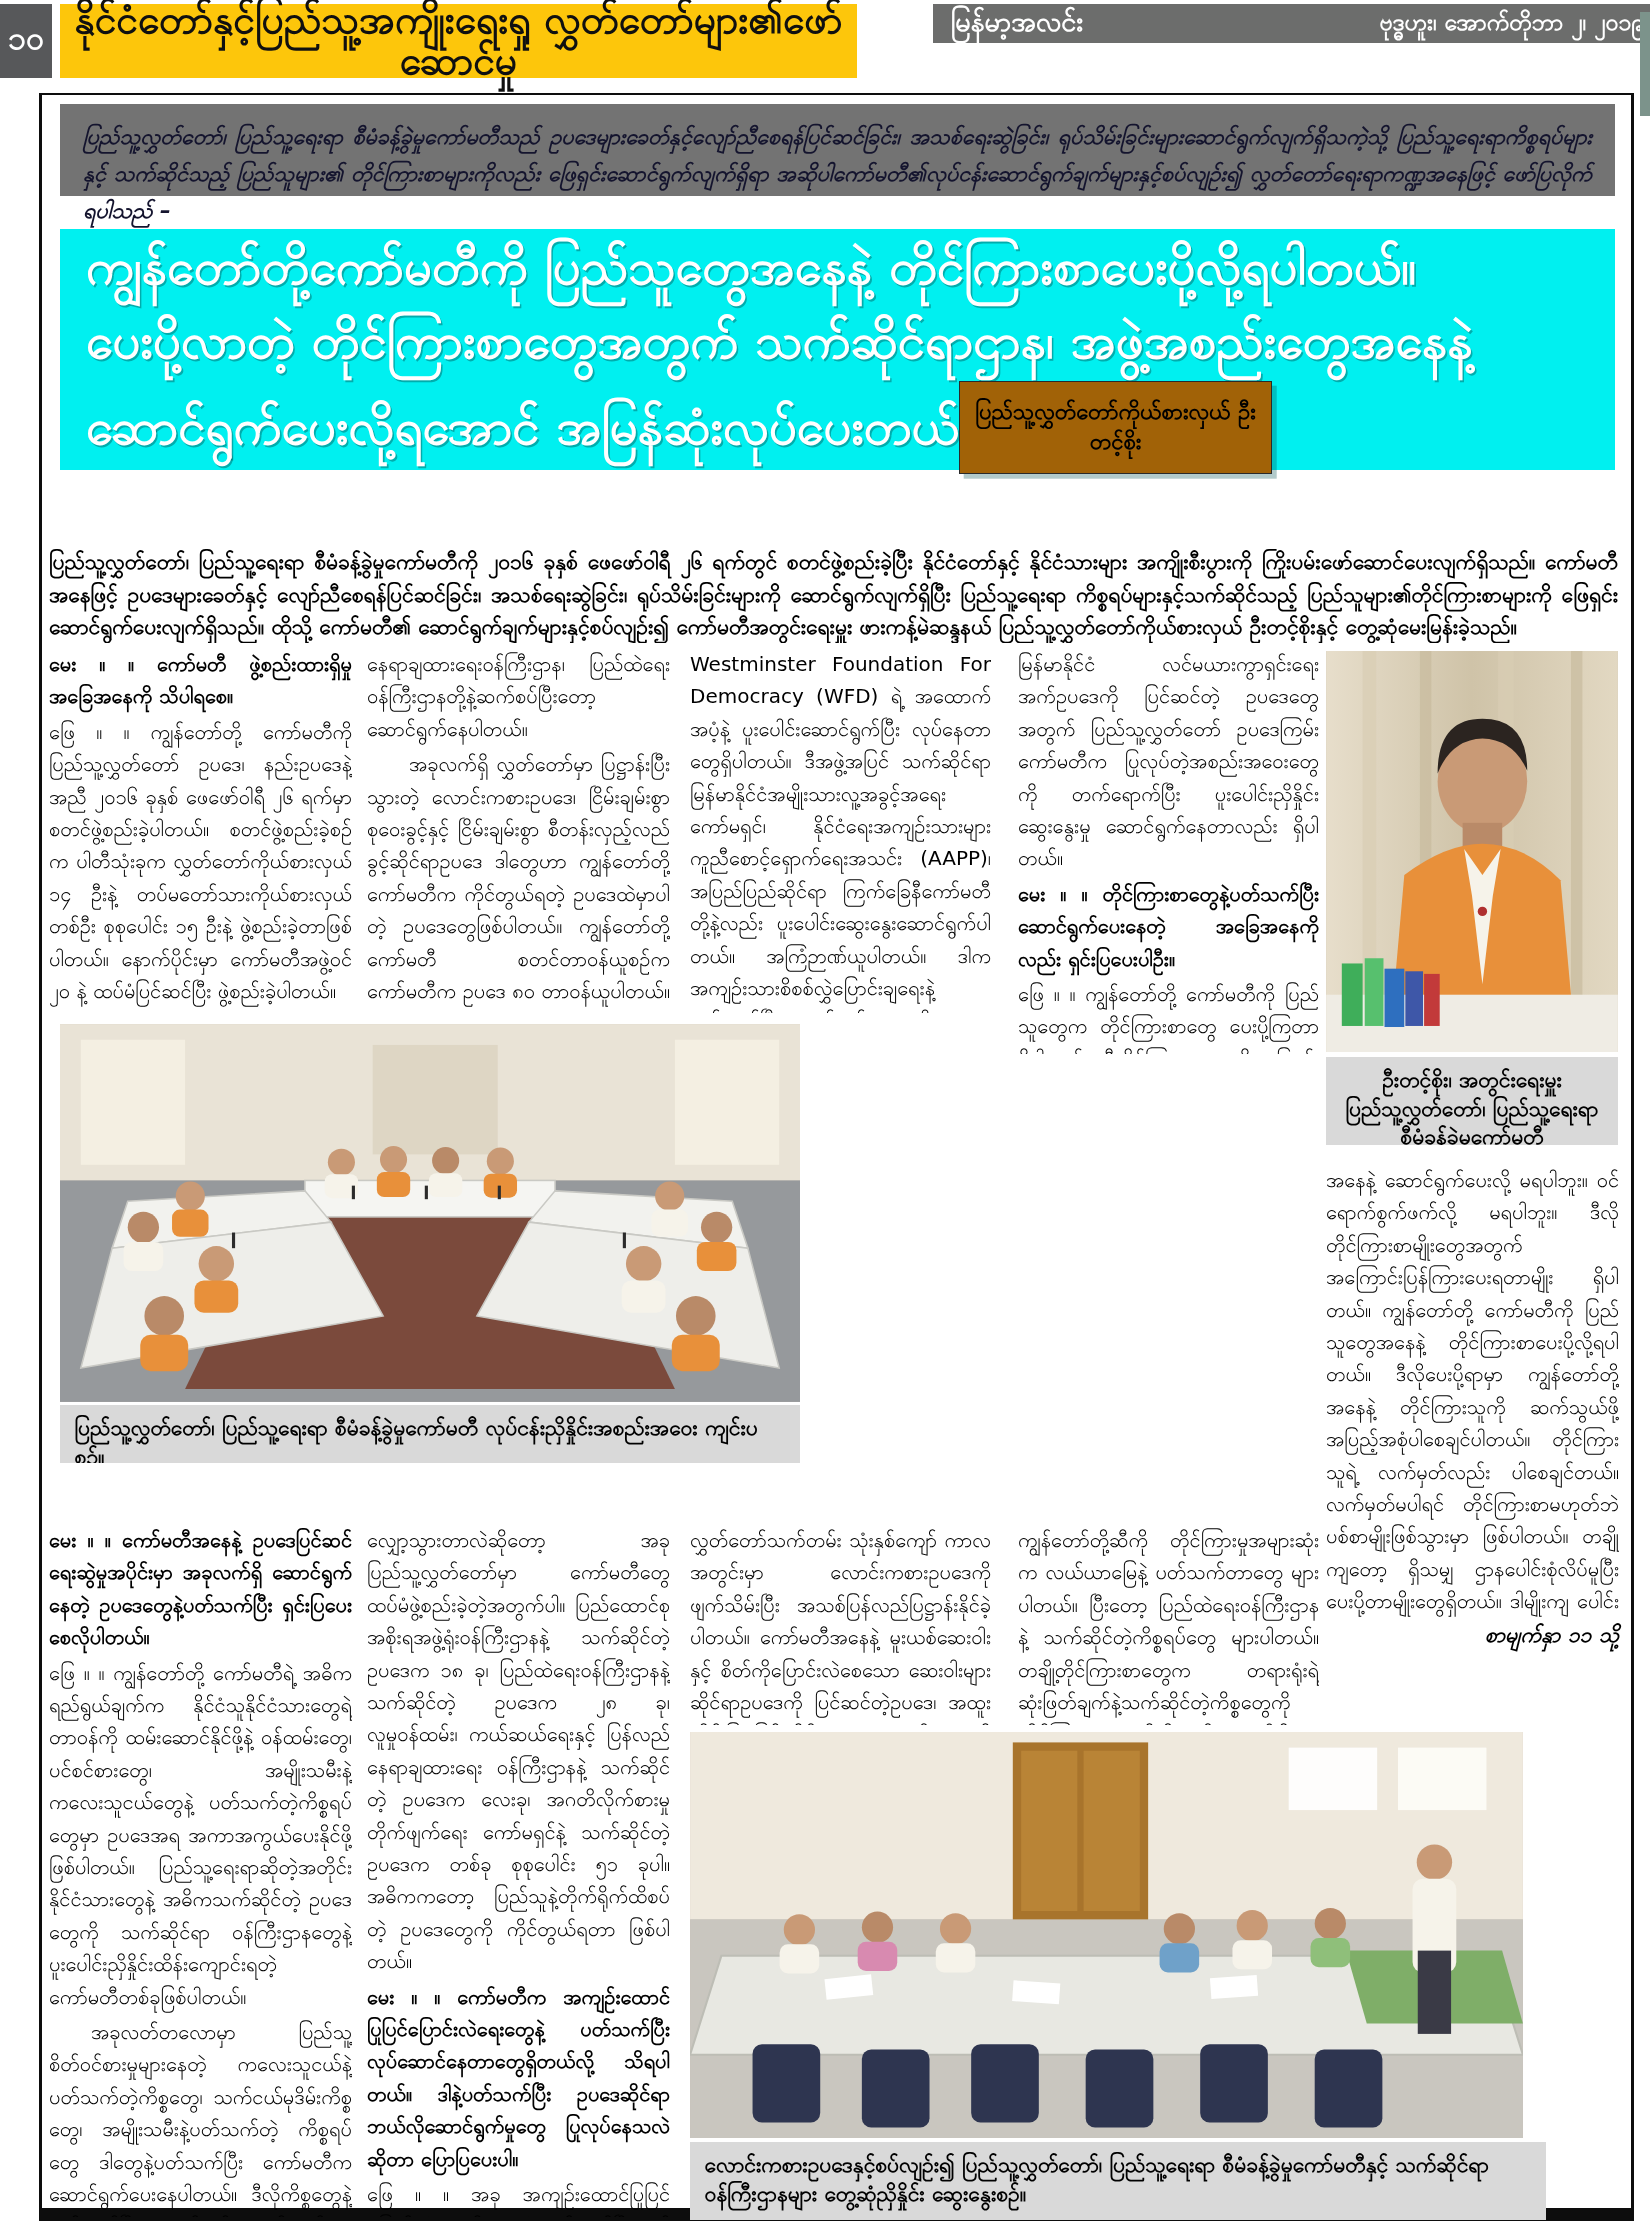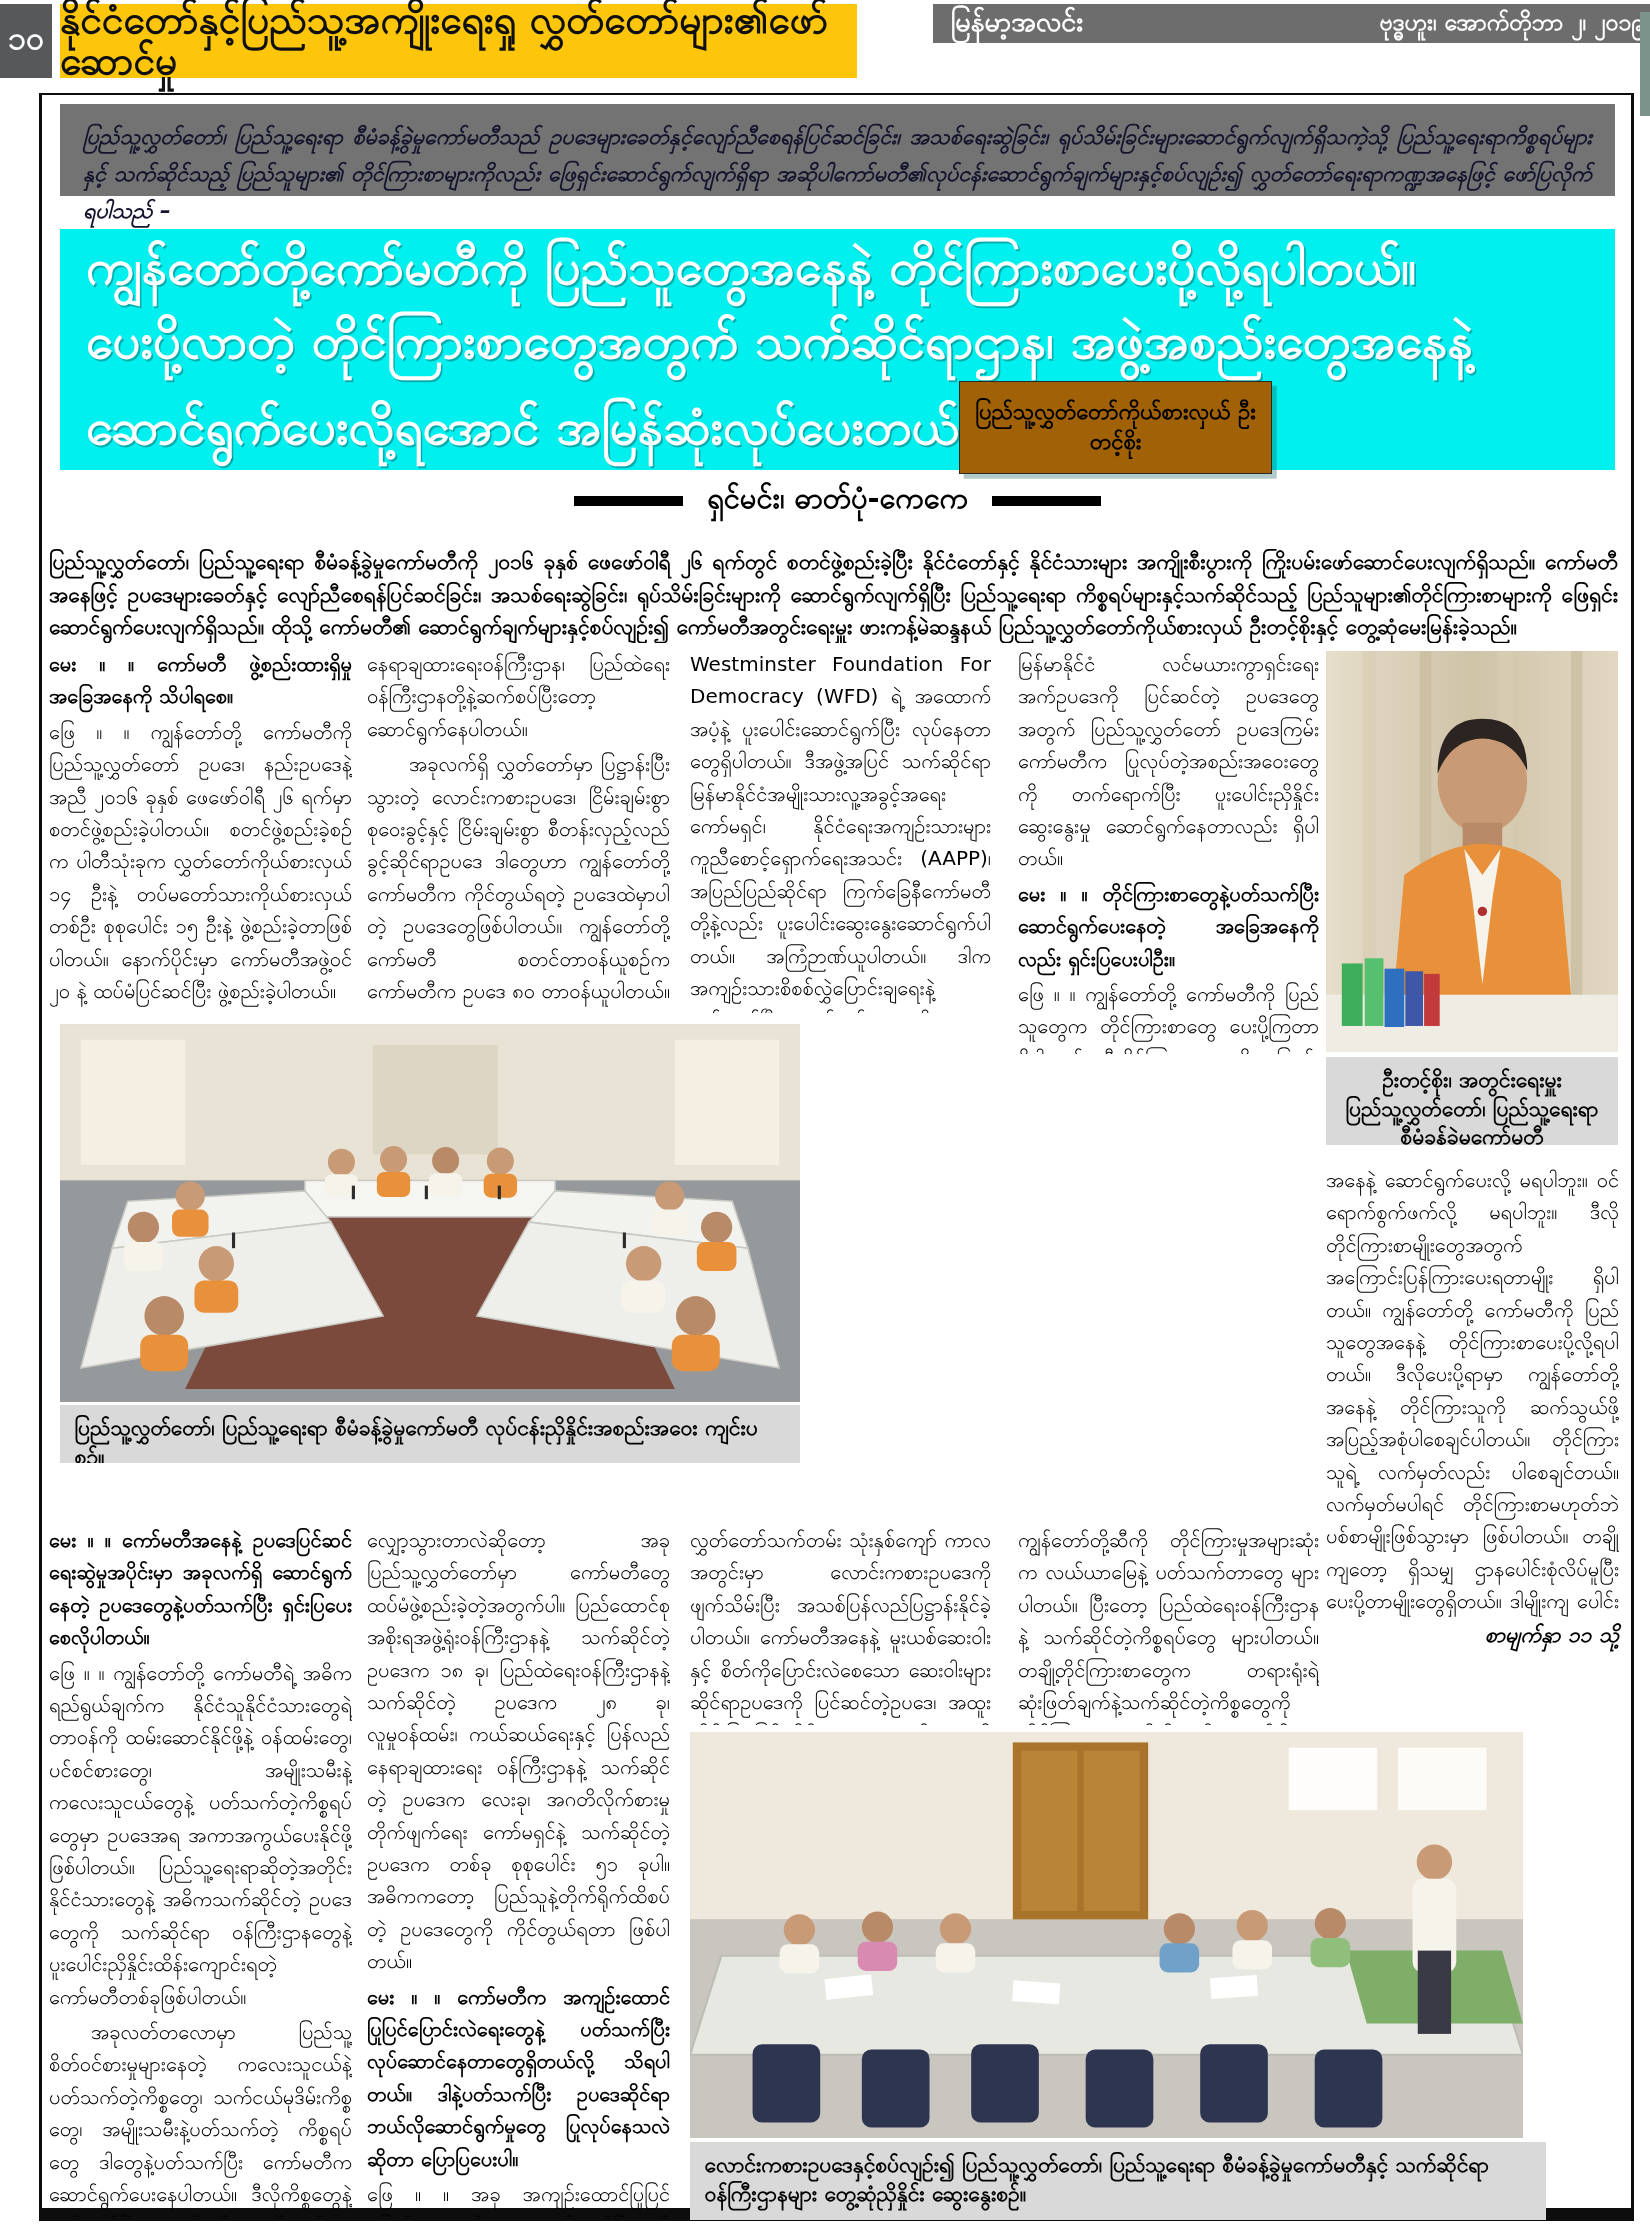--- a/index.html
+++ b/index.html
@@ -3,21 +3,21 @@
 <meta charset="utf-8">
 <style>
   html,body{margin:0;padding:0;background:#ffffff;}
   #page{position:relative;width:1651px;height:2239px;background:#ffffff;overflow:hidden;
         font-family:"DejaVu Sans","Liberation Sans",sans-serif;color:#000;}
   
   .pagenum{position:absolute;left:0;top:4.2px;width:52px;height:74px;background:#57585a;
            color:#fff;font-weight:bold;font-size:32px;display:flex;align-items:center;justify-content:center;}
   .banner{position:absolute;left:60px;top:4.2px;width:797px;height:74px;background:#fdc60b;
           color:#101010;font-weight:bold;font-size:39px;display:flex;align-items:center;justify-content:center;
-          line-height:1.05;}
+          text-align:center;line-height:1.05;}
   .graybar{position:absolute;left:906px;top:4.2px;width:729px;height:39px;background:#6c6d6c;color:#fff;
            display:flex;align-items:center;justify-content:space-between;padding:0 17.7px;box-sizing:border-box;margin-left:27px;}
   .graybar .masthead{font-weight:bold;font-size:27px;}
   .graybar .pubdate{font-size:23px;font-weight:bold;}
   .edgechip{position:absolute;right:0;top:11.5px;width:11.5px;height:104px;background:#7c938b;}
   
   .frame{position:absolute;left:39px;top:93px;width:1595px;height:2128px;box-sizing:border-box;
          border-left:3.1px solid #0d0d0d;border-right:3.1px solid #0d0d0d;border-top:2.1px solid #0d0d0d;
          border-bottom:13.5px solid #0d0d0d;}
   
@@ -77,25 +77,20 @@
 
   <div class="hlblock">
     <div class="hl">ကျွန်တော်တို့ကော်မတီကို ပြည်သူတွေအနေနဲ့ တိုင်ကြားစာပေးပို့လို့ရပါတယ်။</div>
     <div class="hl">ပေးပို့လာတဲ့ တိုင်ကြားစာတွေအတွက် သက်ဆိုင်ရာဌာန၊ အဖွဲ့အစည်းတွေအနေနဲ့</div>
     <div class="hlrow3">
       <div class="hl">ဆောင်ရွက်ပေးလို့ရအောင် အမြန်ဆုံးလုပ်ပေးတယ်</div>
       <div class="attrib">ပြည်သူ့လွှတ်တော်ကိုယ်စားလှယ် ဦးတင့်စိုး</div>
     </div>
   </div>
 
-  <div class="byline">
-    <span class="rule"></span>
-    <span class="bname">ရှင်မင်း၊ ဓာတ်ပုံ-ကေကေ</span>
-    <span class="rule"></span>
-  </div>
 
   <div class="lead">ပြည်သူ့လွှတ်တော်၊ ပြည်သူ့ရေးရာ စီမံခန့်ခွဲမှုကော်မတီကို ၂၀၁၆ ခုနှစ် ဖေဖော်ဝါရီ ၂၆ ရက်တွင် စတင်ဖွဲ့စည်းခဲ့ပြီး နိုင်ငံတော်နှင့် နိုင်ငံသားများ အကျိုးစီးပွားကို ကြိုးပမ်းဖော်ဆောင်ပေးလျက်ရှိသည်။ ကော်မတီအနေဖြင့် ဥပဒေများခေတ်နှင့် လျော်ညီစေရန်ပြင်ဆင်ခြင်း၊ အသစ်ရေးဆွဲခြင်း၊ ရုပ်သိမ်းခြင်းများကို ဆောင်ရွက်လျက်ရှိပြီး ပြည်သူ့ရေးရာ ကိစ္စရပ်များနှင့်သက်ဆိုင်သည့် ပြည်သူများ၏တိုင်ကြားစာများကို ဖြေရှင်းဆောင်ရွက်ပေးလျက်ရှိသည်။ ထိုသို့ ကော်မတီ၏ ဆောင်ရွက်ချက်များနှင့်စပ်လျဉ်း၍ ကော်မတီအတွင်းရေးမှူး ဖားကန့်မဲဆန္ဒနယ် ပြည်သူ့လွှတ်တော်ကိုယ်စားလှယ် ဦးတင့်စိုးနှင့် တွေ့ဆုံမေးမြန်းခဲ့သည်။</div>
 
   <div class="tcol" style="left:49px;top:648px;width:303px;height:359px;">
     <p class="q">မေး ။    ။ ကော်မတီ ဖွဲ့စည်းထားရှိမှုအခြေအနေကို သိပါရစေ။</p>
     <p class="a">ဖြေ ။    ။ ကျွန်တော်တို့ ကော်မတီကို ပြည်သူ့လွှတ်တော် ဥပဒေ၊ နည်းဥပဒေနဲ့အညီ ၂၀၁၆ ခုနှစ် ဖေဖော်ဝါရီ ၂၆ ရက်မှာ စတင်ဖွဲ့စည်းခဲ့ပါတယ်။ စတင်ဖွဲ့စည်းခဲ့စဉ်က ပါတီသုံးခုက လွှတ်တော်ကိုယ်စားလှယ် ၁၄ ဦးနဲ့ တပ်မတော်သားကိုယ်စားလှယ် တစ်ဦး စုစုပေါင်း ၁၅ ဦးနဲ့ ဖွဲ့စည်းခဲ့တာဖြစ်ပါတယ်။ နောက်ပိုင်းမှာ ကော်မတီအဖွဲ့ဝင် ၂၀ နဲ့ ထပ်မံပြင်ဆင်ပြီး ဖွဲ့စည်းခဲ့ပါတယ်။</p>
   </div>
   <div class="tcol" style="left:367px;top:648px;width:303px;height:359px;">
     <p class="a">နေရာချထားရေးဝန်ကြီးဌာန၊ ပြည်ထဲရေးဝန်ကြီးဌာနတို့နဲ့ဆက်စပ်ပြီးတော့ ဆောင်ရွက်နေပါတယ်။</p>
     <p>အခုလက်ရှိ လွှတ်တော်မှာ ပြဋ္ဌာန်းပြီးသွားတဲ့ လောင်းကစားဥပဒေ၊ ငြိမ်းချမ်းစွာစုဝေးခွင့်နှင့် ငြိမ်းချမ်းစွာ စီတန်းလှည့်လည်ခွင့်ဆိုင်ရာဥပဒေ ဒါတွေဟာ ကျွန်တော်တို့ကော်မတီက ကိုင်တွယ်ရတဲ့ ဥပဒေထဲမှာပါတဲ့ ဥပဒေတွေဖြစ်ပါတယ်။ ကျွန်တော်တို့ ကော်မတီ စတင်တာဝန်ယူစဉ်က ကော်မတီက ဥပဒေ ၈၀ တာဝန်ယူပါတယ်။ အခုတော့ ၅၁ ခုပဲ တာဝန်ယူရပါတယ်။ ဘာဖြစ်လို့</p>

